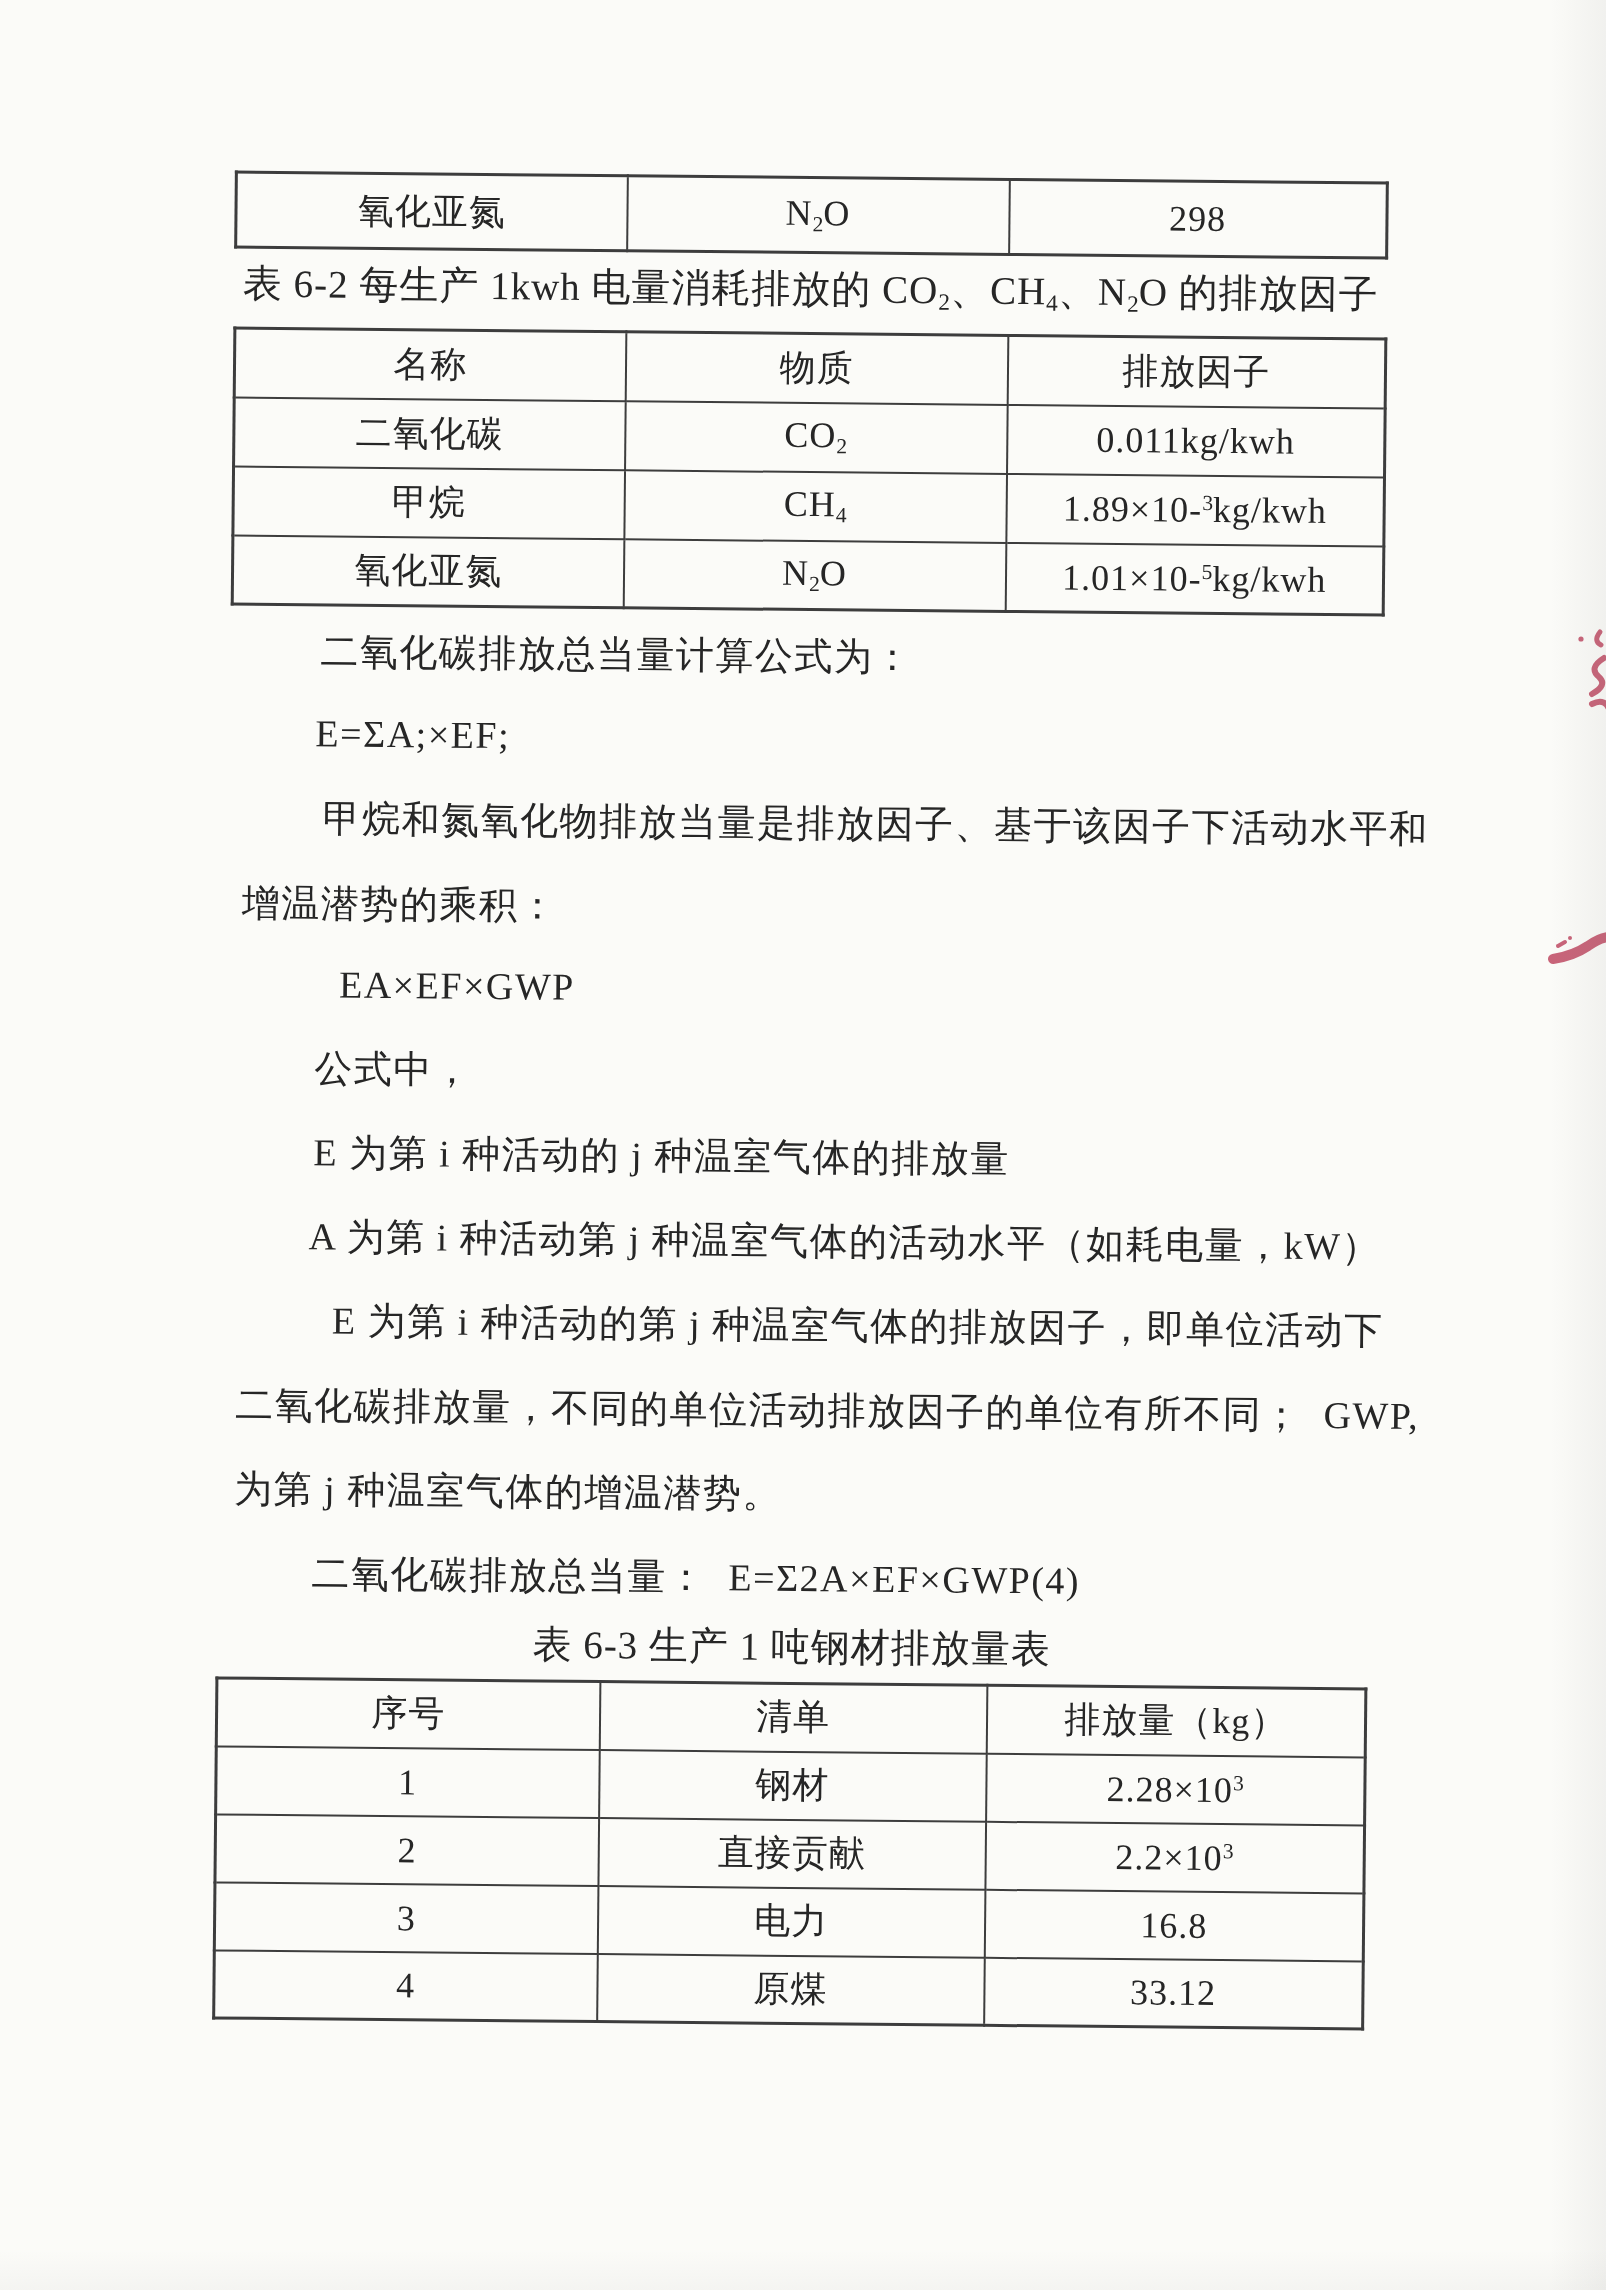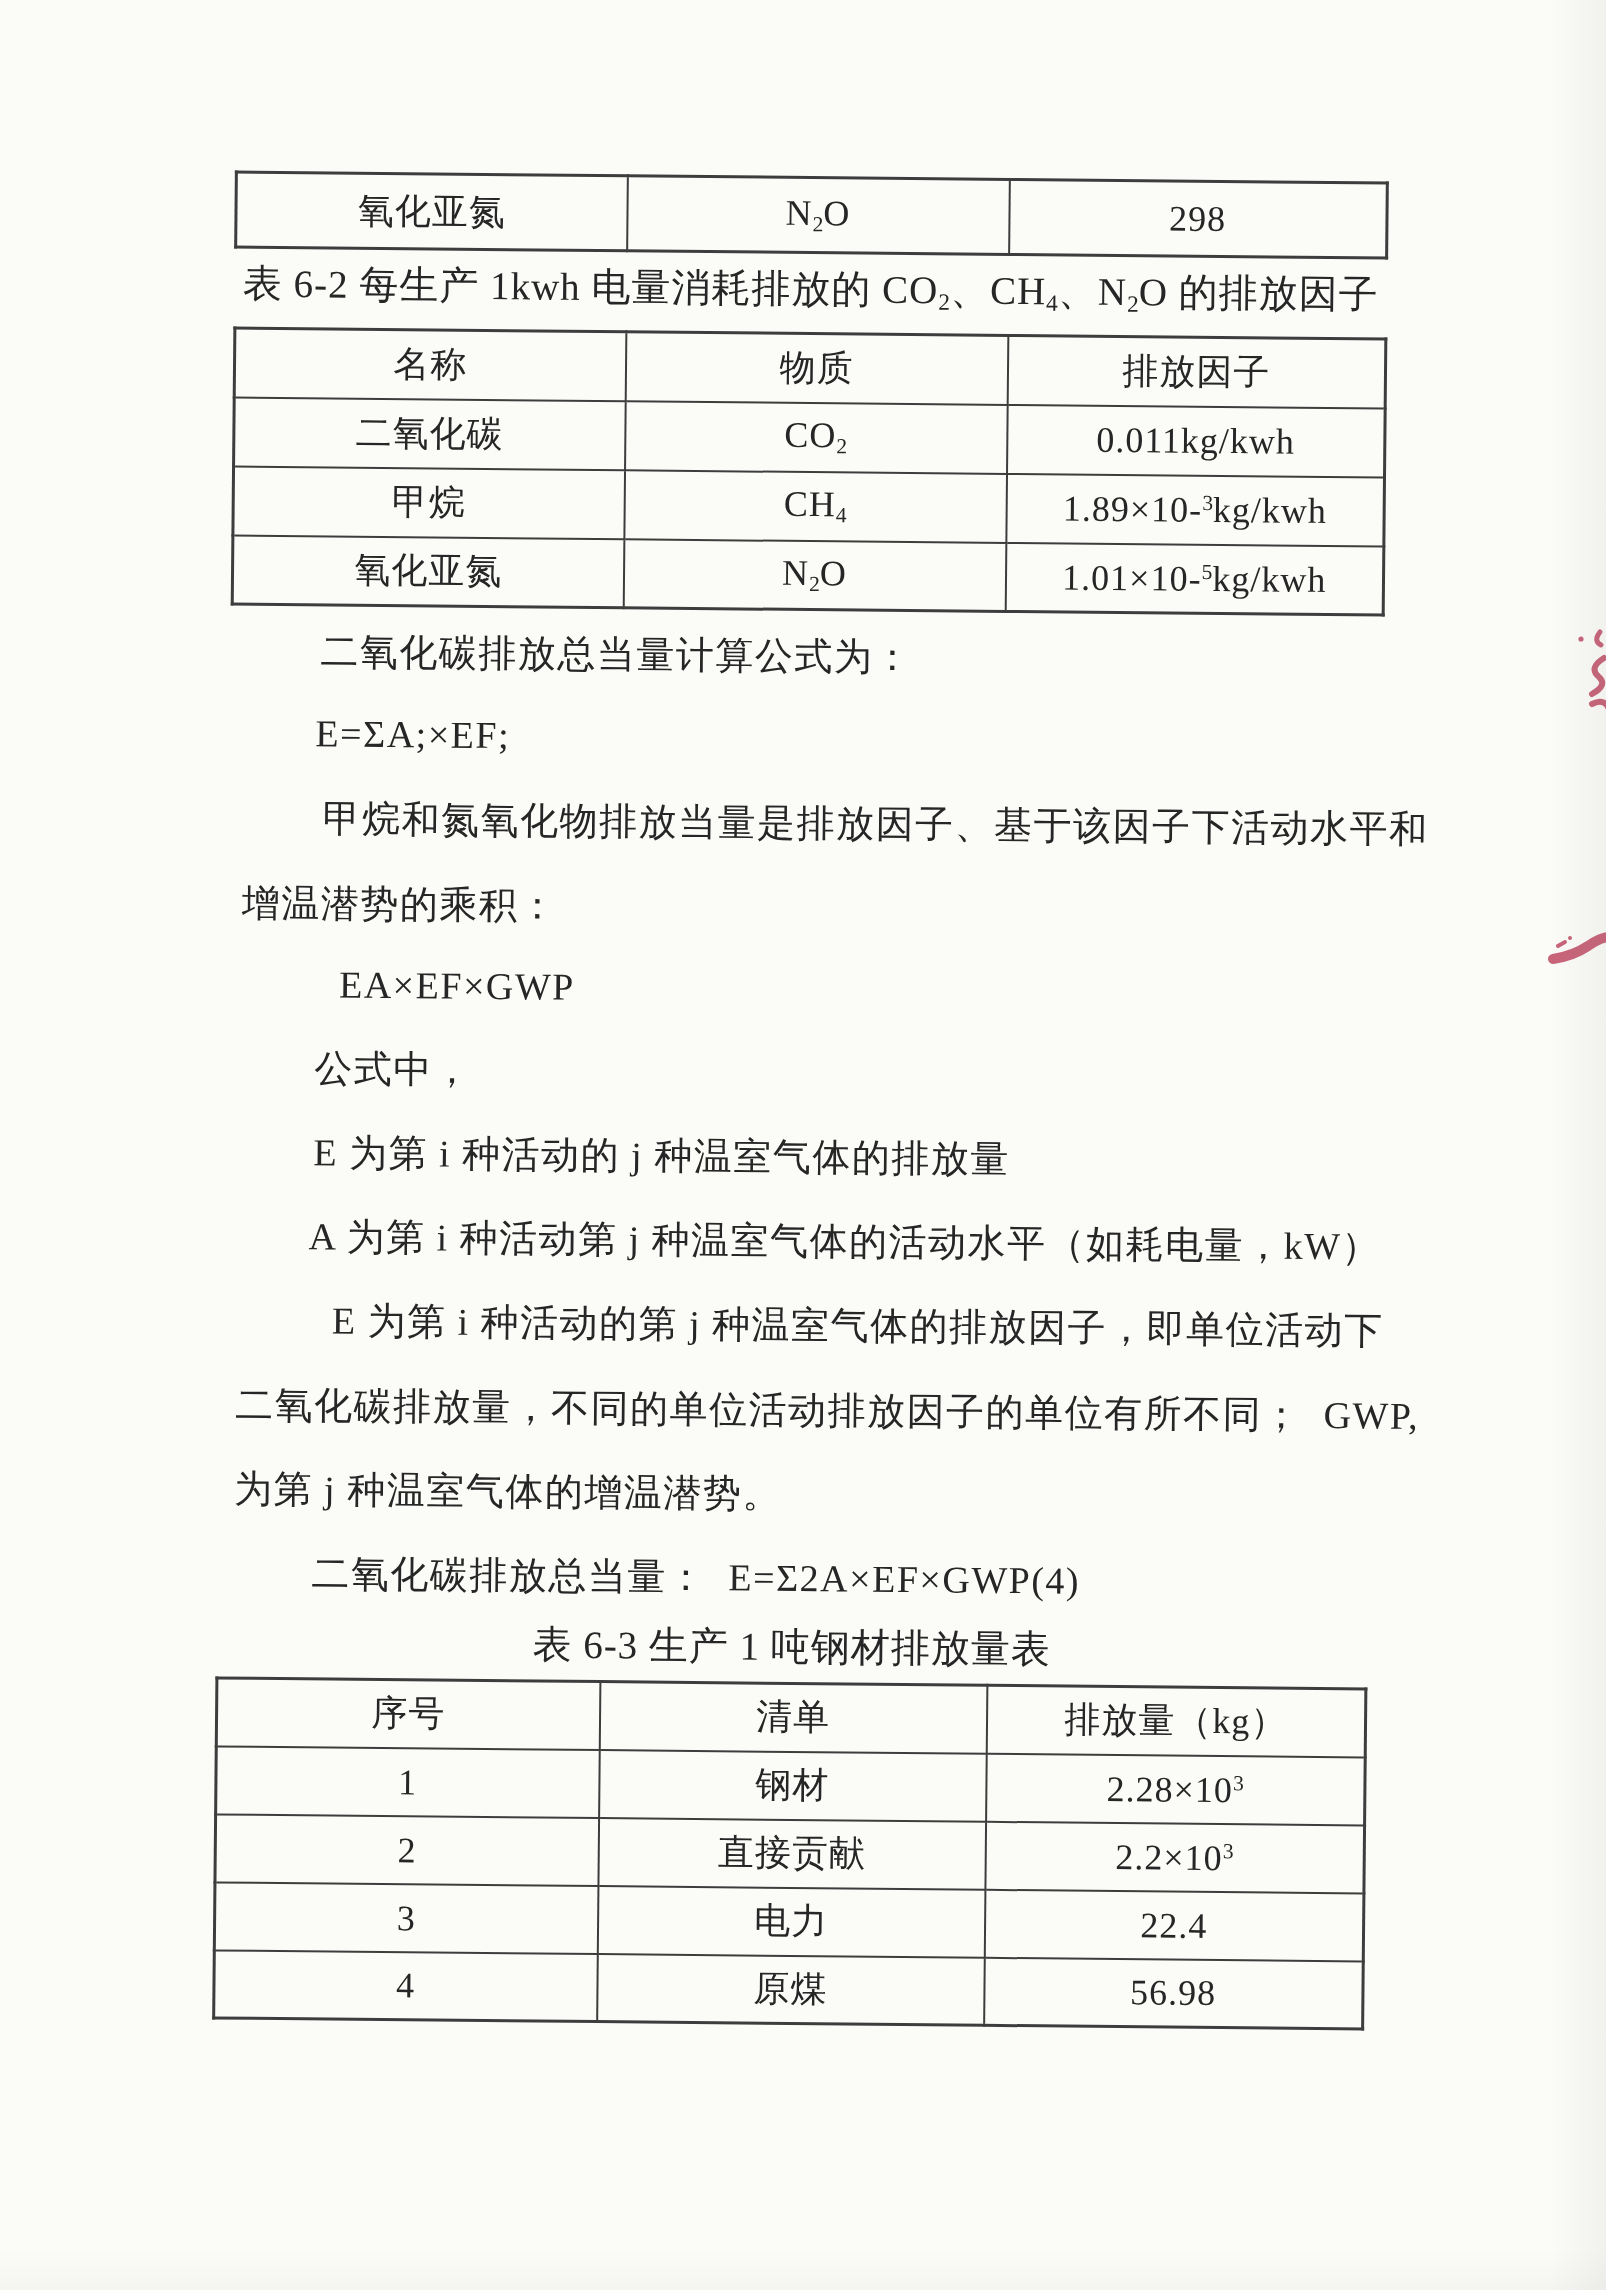--- a/index.html
+++ b/index.html
@@ -171,26 +171,26 @@
         <td><span>2.28×10</span><span class="sup">3</span></td>
       </tr>
       <tr>
         <td>2</td>
         <td>直接贡献</td>
         <td><span>2.2×10</span><span class="sup">3</span></td>
       </tr>
       <tr>
         <td>3</td>
         <td>电力</td>
-        <td><span>22.4</span></td>
+        <td><span>16.8</span></td>
       </tr>
       <tr>
         <td>4</td>
         <td>原煤</td>
-        <td><span>56.98</span></td>
+        <td><span>33.12</span></td>
       </tr>
     </tbody>
   </table>
 
 </div>
 
 <svg class="ink ink-upper" viewBox="0 0 46 104">
   <path d="M32 6 q-7 9 1 13" fill="none" stroke="var(--ink-mark)" stroke-width="5" stroke-linecap="round"></path>
   <circle cx="13" cy="13" r="2.6" fill="var(--ink-mark)"></circle>
   <path d="M36 32 q-16 10 -5 19 q9 8 -7 17" fill="none" stroke="var(--ink-mark)" stroke-width="6" stroke-linecap="round"></path>

